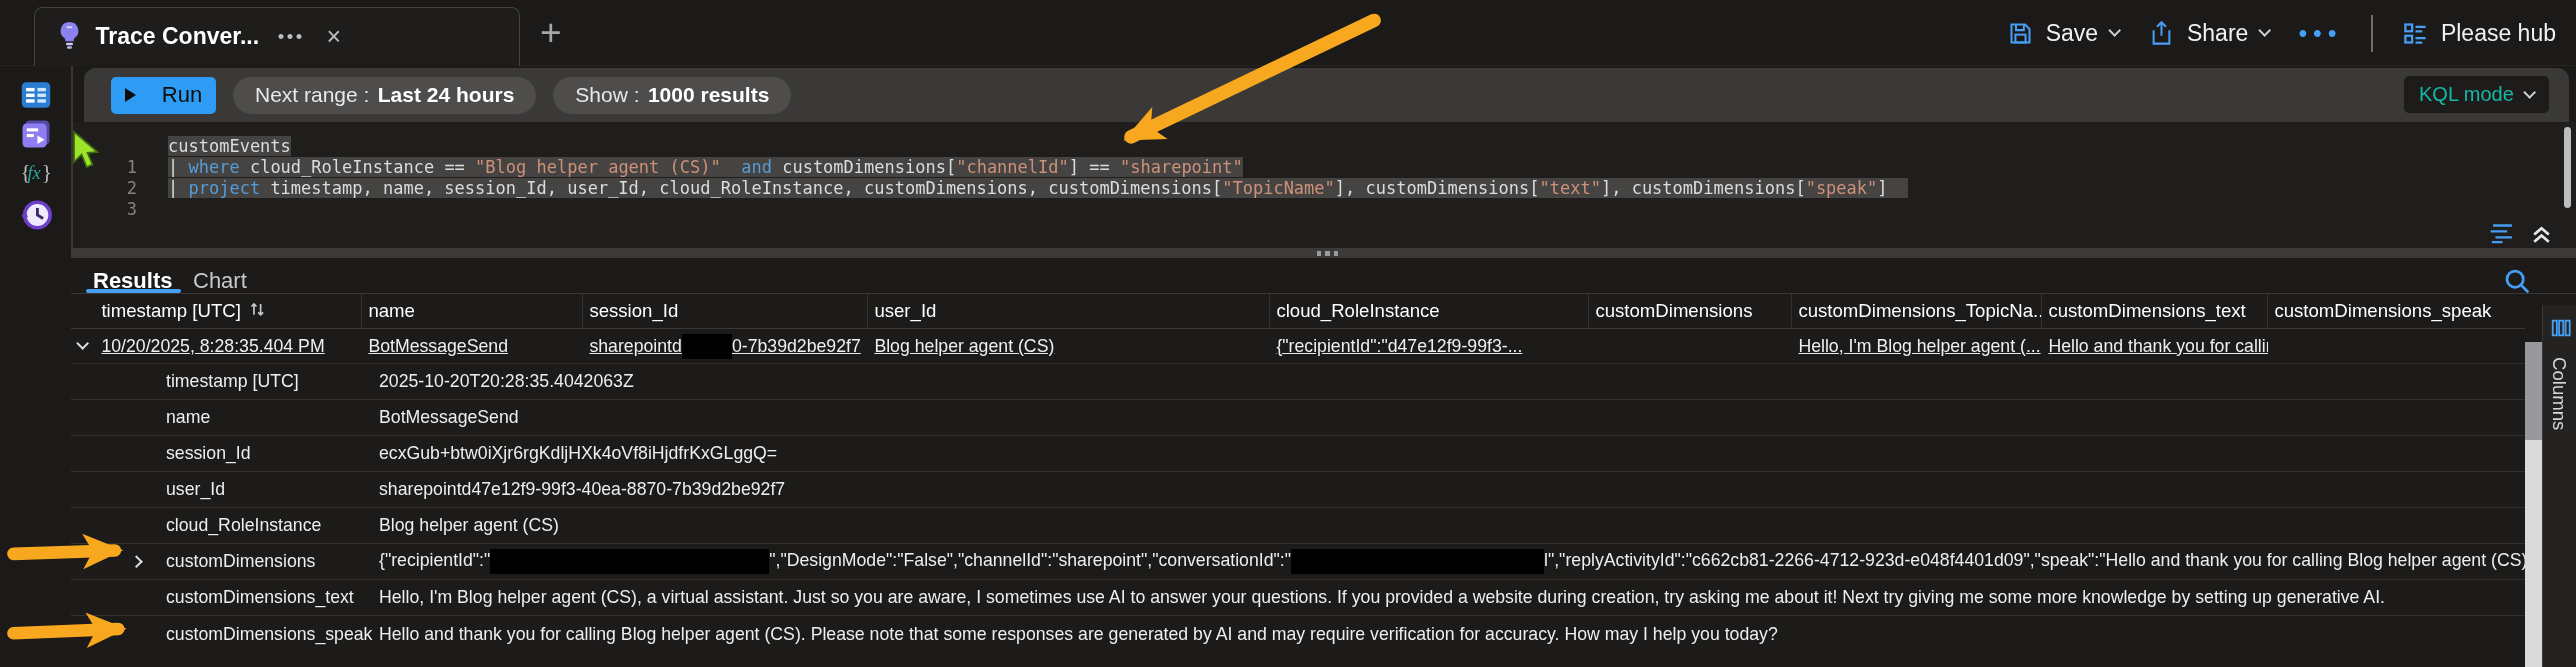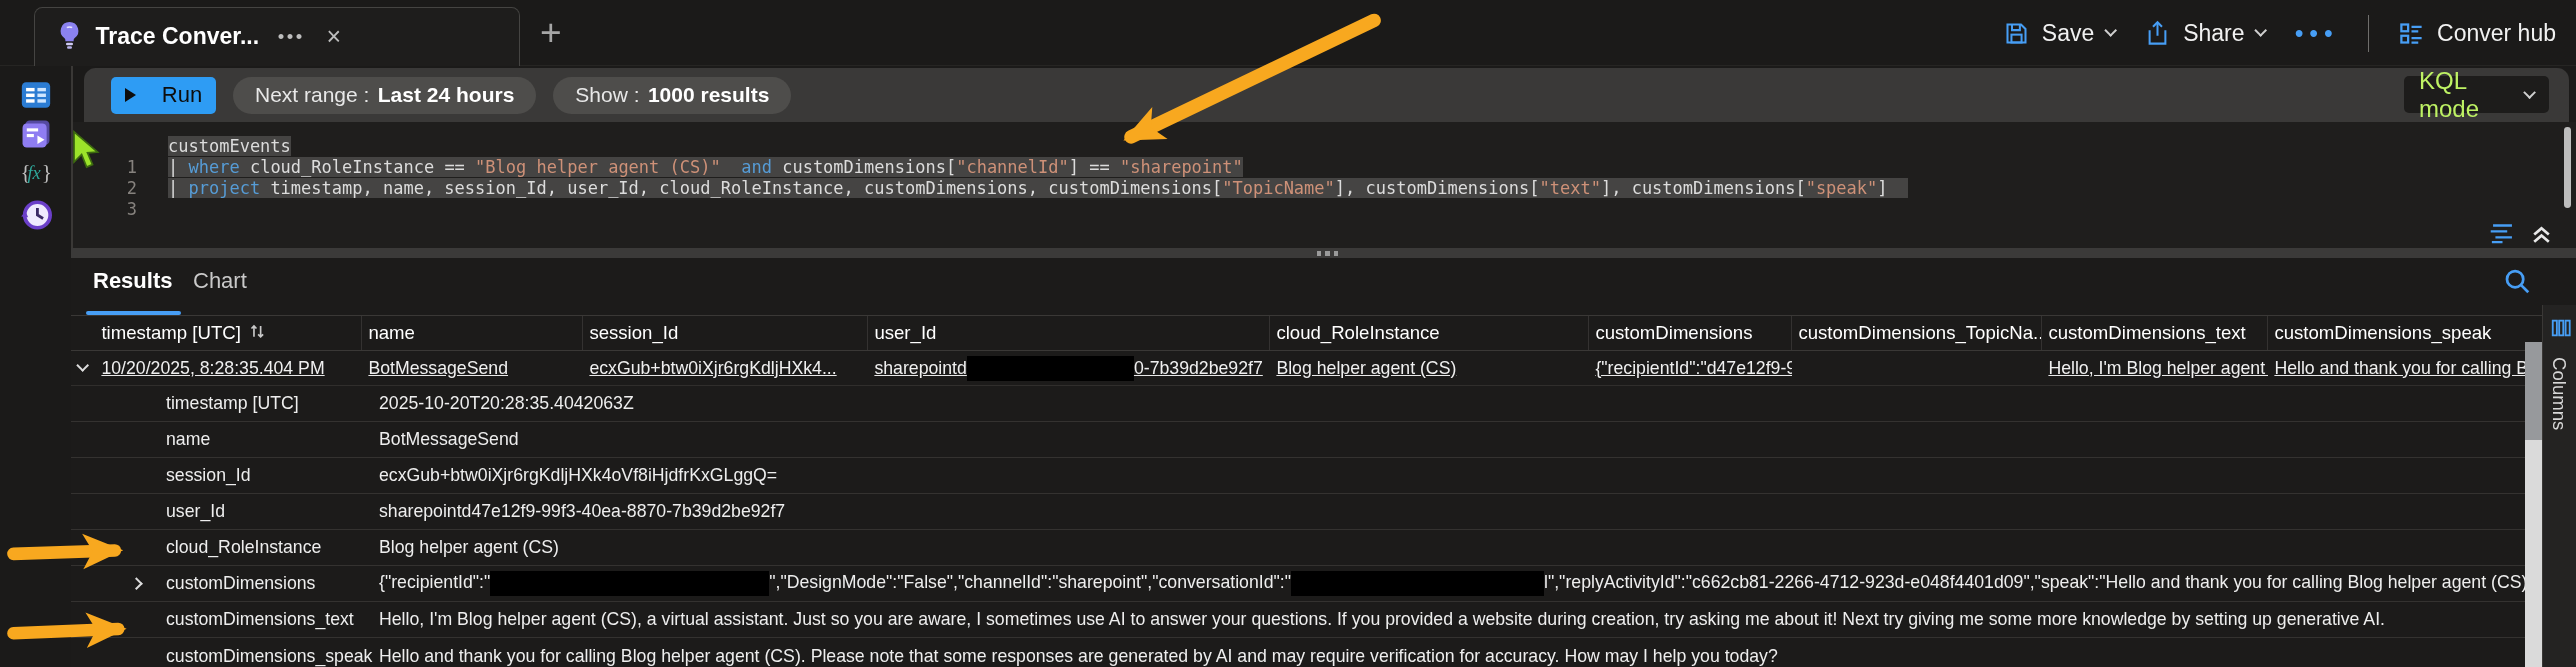--- a/index.html
+++ b/index.html
@@ -34,41 +34,41 @@
   .panel-toolbar { position:absolute; left:84px; top:68px; width:2485px; height:54px;
     background:#3a3938; border-radius:11.8px 11.8px 0 0; display:flex; align-items:center;}
   .run-btn { margin-left:27px; width:105px; height:37px; background:var(--run-blue,#2e9cf4);
     border:none; border-radius:5px; display:flex; align-items:center; justify-content:center; gap:26px;
     color:#0d0d0d; font-size:22px; cursor:pointer; font-family:inherit;}
   .run-tri { width:0; height:0; border-left:11.8px solid #0d0d0d; border-top:7.6px solid transparent; border-bottom:7.6px solid transparent;}
   .pill { margin-left:17px; height:37px; background:#4e4d4b; border-radius:18.6px; display:flex; align-items:center;
     padding:0 22px; font-size:21px; color:#e8e8e8; gap:8.4px; cursor:pointer; white-space:nowrap;}
   .pill b { color:#ffffff; }
   .kql-dd { position:absolute; right:20px; top:8.4px; width:145px; height:37px; background:#1d1c1b; border-radius:5px;
-    display:flex; align-items:center; justify-content:space-between; padding:8px 15px; font-size:24px; color:#bef264; cursor:pointer;}
+    display:flex; align-items:center; justify-content:space-between; padding:8px 15px; font-size:20px; color:#14b8a6; cursor:pointer;}
   
   .editor { position:absolute; left:73px; top:122px; width:2503px; height:127px; background:#1f1e1d;
     font-family:"DejaVu Sans Mono", monospace; font-size:17px; line-height:21px;}
   .eline { position:relative; height:21px; white-space:pre;}
   .lnum { position:absolute; left:0; width:64px; text-align:right; color:#86827e;}
   .lcode { position:absolute; left:79px; top:0; white-space:pre;padding-left:16px;}
   .selbg { background:var(--selection-gray,#454443);}
   .kw { color:var(--keyword-blue,#569cd6);}
   .str { color:var(--string-orange,#ce9178);}
   .plain { color:#dcdcdc;}
   .ed-pad { height:13.5px; }
   .editor-vscroll { position:absolute; left:2564px; top:127px; width:6.8px; height:81px; background:#bdbdbd; border-radius:3.4px;}
   .editor-actions { position:absolute; left:2488px; top:221px; display:flex; gap:11.8px; align-items:center;}
   
   .splitter { position:absolute; left:71px; top:248px; width:2505px; height:10px; background:#3b3a39; cursor:row-resize;}
   .grip { position:absolute; left:1246px; top:3.4px; display:flex; gap:4.2px;}
   .grip i { width:4.2px; height:4.2px; background:#9a9a9a; display:block;}
   
   .results { position:absolute; left:71px; top:258px; width:2505px; height:409px; background:#1c1b1a;}
-  .tabsrow { position:relative; height:58px; border-bottom:0.8px solid #3a3836;}
+  .tabsrow { position:relative; height:36px; border-bottom:0.8px solid #3a3836;}
   .tab-item { position:absolute; top:10px; font-size:22px; cursor:pointer;}
   .tab-results { left:22px; color:#ffffff; font-weight:bold;}
   .tab-chart { left:122px; color:#c9c9c9;}
   .tab-underline { position:absolute; left:15px; bottom:0; width:95px; height:4.2px; border-radius:2.5px; background:var(--accent-blue,#479ef5);}
   .search-ic { position:absolute; left:2431px; top:8.4px; cursor:pointer;}
   .tgrid { display:grid; grid-template-columns:23.6px 267px 221px 285px 402px 319px 203px 250px 226px auto; width:2454px;}
   .thead { height:35px; border-bottom:0.8px solid #3a3836; }
   .th { display:flex; align-items:center; gap:6.8px; font-size:18.6px; color:#ffffff; border-right:0.8px solid #343231; padding:0 6.8px; overflow:hidden; white-space:nowrap; cursor:pointer;}
   .th:first-child,.th:last-child { border-right:none;}
   .row1 { height:35px; border-bottom:0.8px solid #302e2c; cursor:pointer;text-decoration:underline;}
@@ -135,21 +135,21 @@
       <span class="tb-more">•••</span>
       <span class="tb-div"></span>
       <button class="tb-btn">
         <span>
           <svg width="27" height="27" viewBox="0 0 24 24" fill="none" stroke="#479ef5" stroke-width="2">
               <rect x="3" y="4" width="6" height="6"></rect>
               <rect x="3" y="14" width="6" height="6"></rect>
               <path d="M12 6h9M12 10h6M12 16h9M12 20h6"></path>
             </svg>
         </span>
-        <span>Conver hub</span>
+        <span>Please hub</span>
       </button>
     </div>
   </div>
 
   <div class="rail">
     <div class="rail-btn" style="top:11.8px">
       <svg width="34" height="34" viewBox="0 0 24 24">
           <rect x="2" y="3" width="20" height="18" rx="3" fill="#2b7cd3"></rect>
           <rect x="5" y="7" width="6" height="2.4" fill="#fff"></rect>
           <rect x="13" y="7" width="6" height="2.4" fill="#cfe6ff"></rect>
@@ -291,21 +291,20 @@
           <span>customDimensions_speak</span>
         </div>
     </div>
 
     <div class="tgrid row1">
       <div class="td expander">
           <span class="cv down"></span>
         </div>
       <div class="td">10/20/2025, 8:28:35.404 PM</div>
       <div class="td">BotMessageSend</div>
-      <div class="td">ecxGub+btw0iXjr6rgKdljHXk4...</div>
       <div class="td">
           <span>sharepointd</span>
           <span class="redact w215"></span>
           <span>0-7b39d2be92f7</span>
         </div>
       <div class="td">Blog helper agent (CS)</div>
       <div class="td">{"recipientId":"d47e12f9-99f3-...</div>
       <div class="td"></div>
       <div class="td">Hello, I'm Blog helper agent (...</div>
       <div class="td">Hello and thank you for calling Blog help</div>

